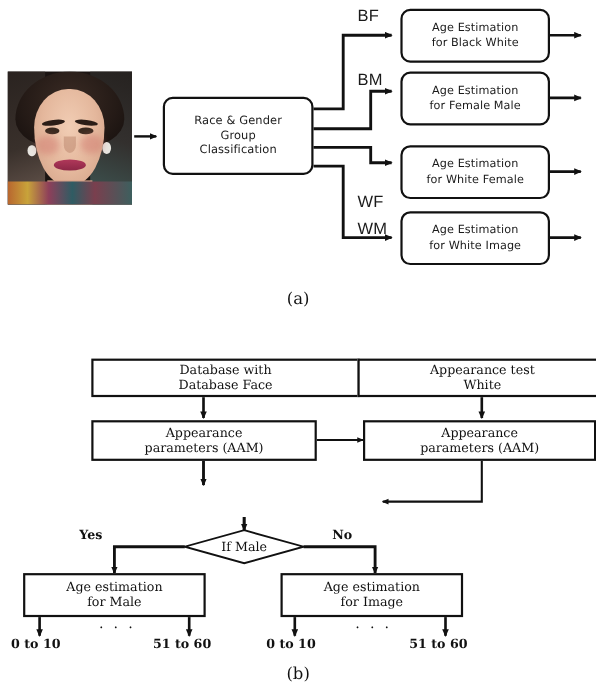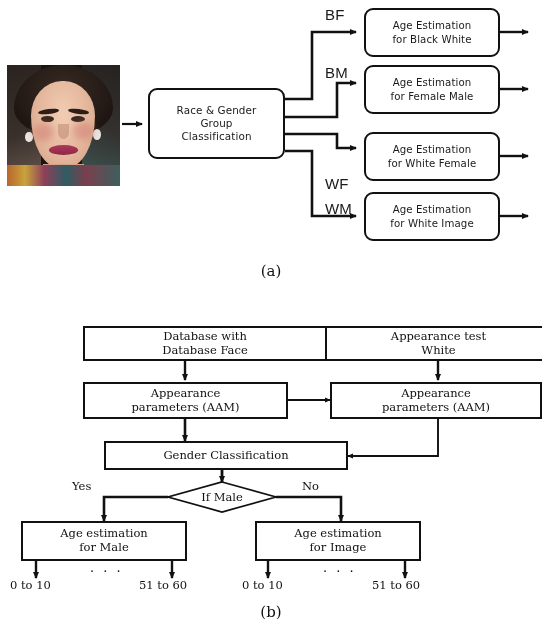--- a/index.html
+++ b/index.html
@@ -130,20 +130,21 @@
     color: #111111;
     white-space: nowrap;
   }
 
   .btxt {
     position: absolute;
     font-family: "DejaVu Serif", serif;
     font-size: 11.5px;
     color: #111111;
     white-space: nowrap;
+    font-weight: bold;
   }
   .dots {
     position: absolute;
     font-family: "DejaVu Serif", serif;
     font-size: 13px;
     letter-spacing: 2.5px;
     color: #111111;
   }
 
   .panel-label {
@@ -276,23 +277,20 @@
   <div class="sbox" style="left:83px; top:382px; width:205px; height:37px;">
     <span class="ln">Appearance</span>
     <span class="ln">parameters (AAM)</span>
   </div>
 
   <div class="sbox" style="left:330px; top:382px; width:212px; height:37px;">
     <span class="ln">Appearance</span>
     <span class="ln">parameters (AAM)</span>
   </div>
 
-  <div class="sbox" style="left:104px; top:441px; width:244px; height:29px; border-width:2.4px;">
-    <span class="ln">Gender Classification</span>
-  </div>
 
   <div class="diamond-wrap" style="left:168px; top:482px; width:108px; height:30px;">
     <span class="diamond-label">If Male</span>
   </div>
 
   <div class="btxt" style="left:72px; top:479px;">Yes</div>
   <div class="btxt" style="left:302px; top:479px;">No</div>
 
   <div class="sbox" style="left:21px; top:521px; width:166px; height:40px;">
     <span class="ln">Age estimation</span>

